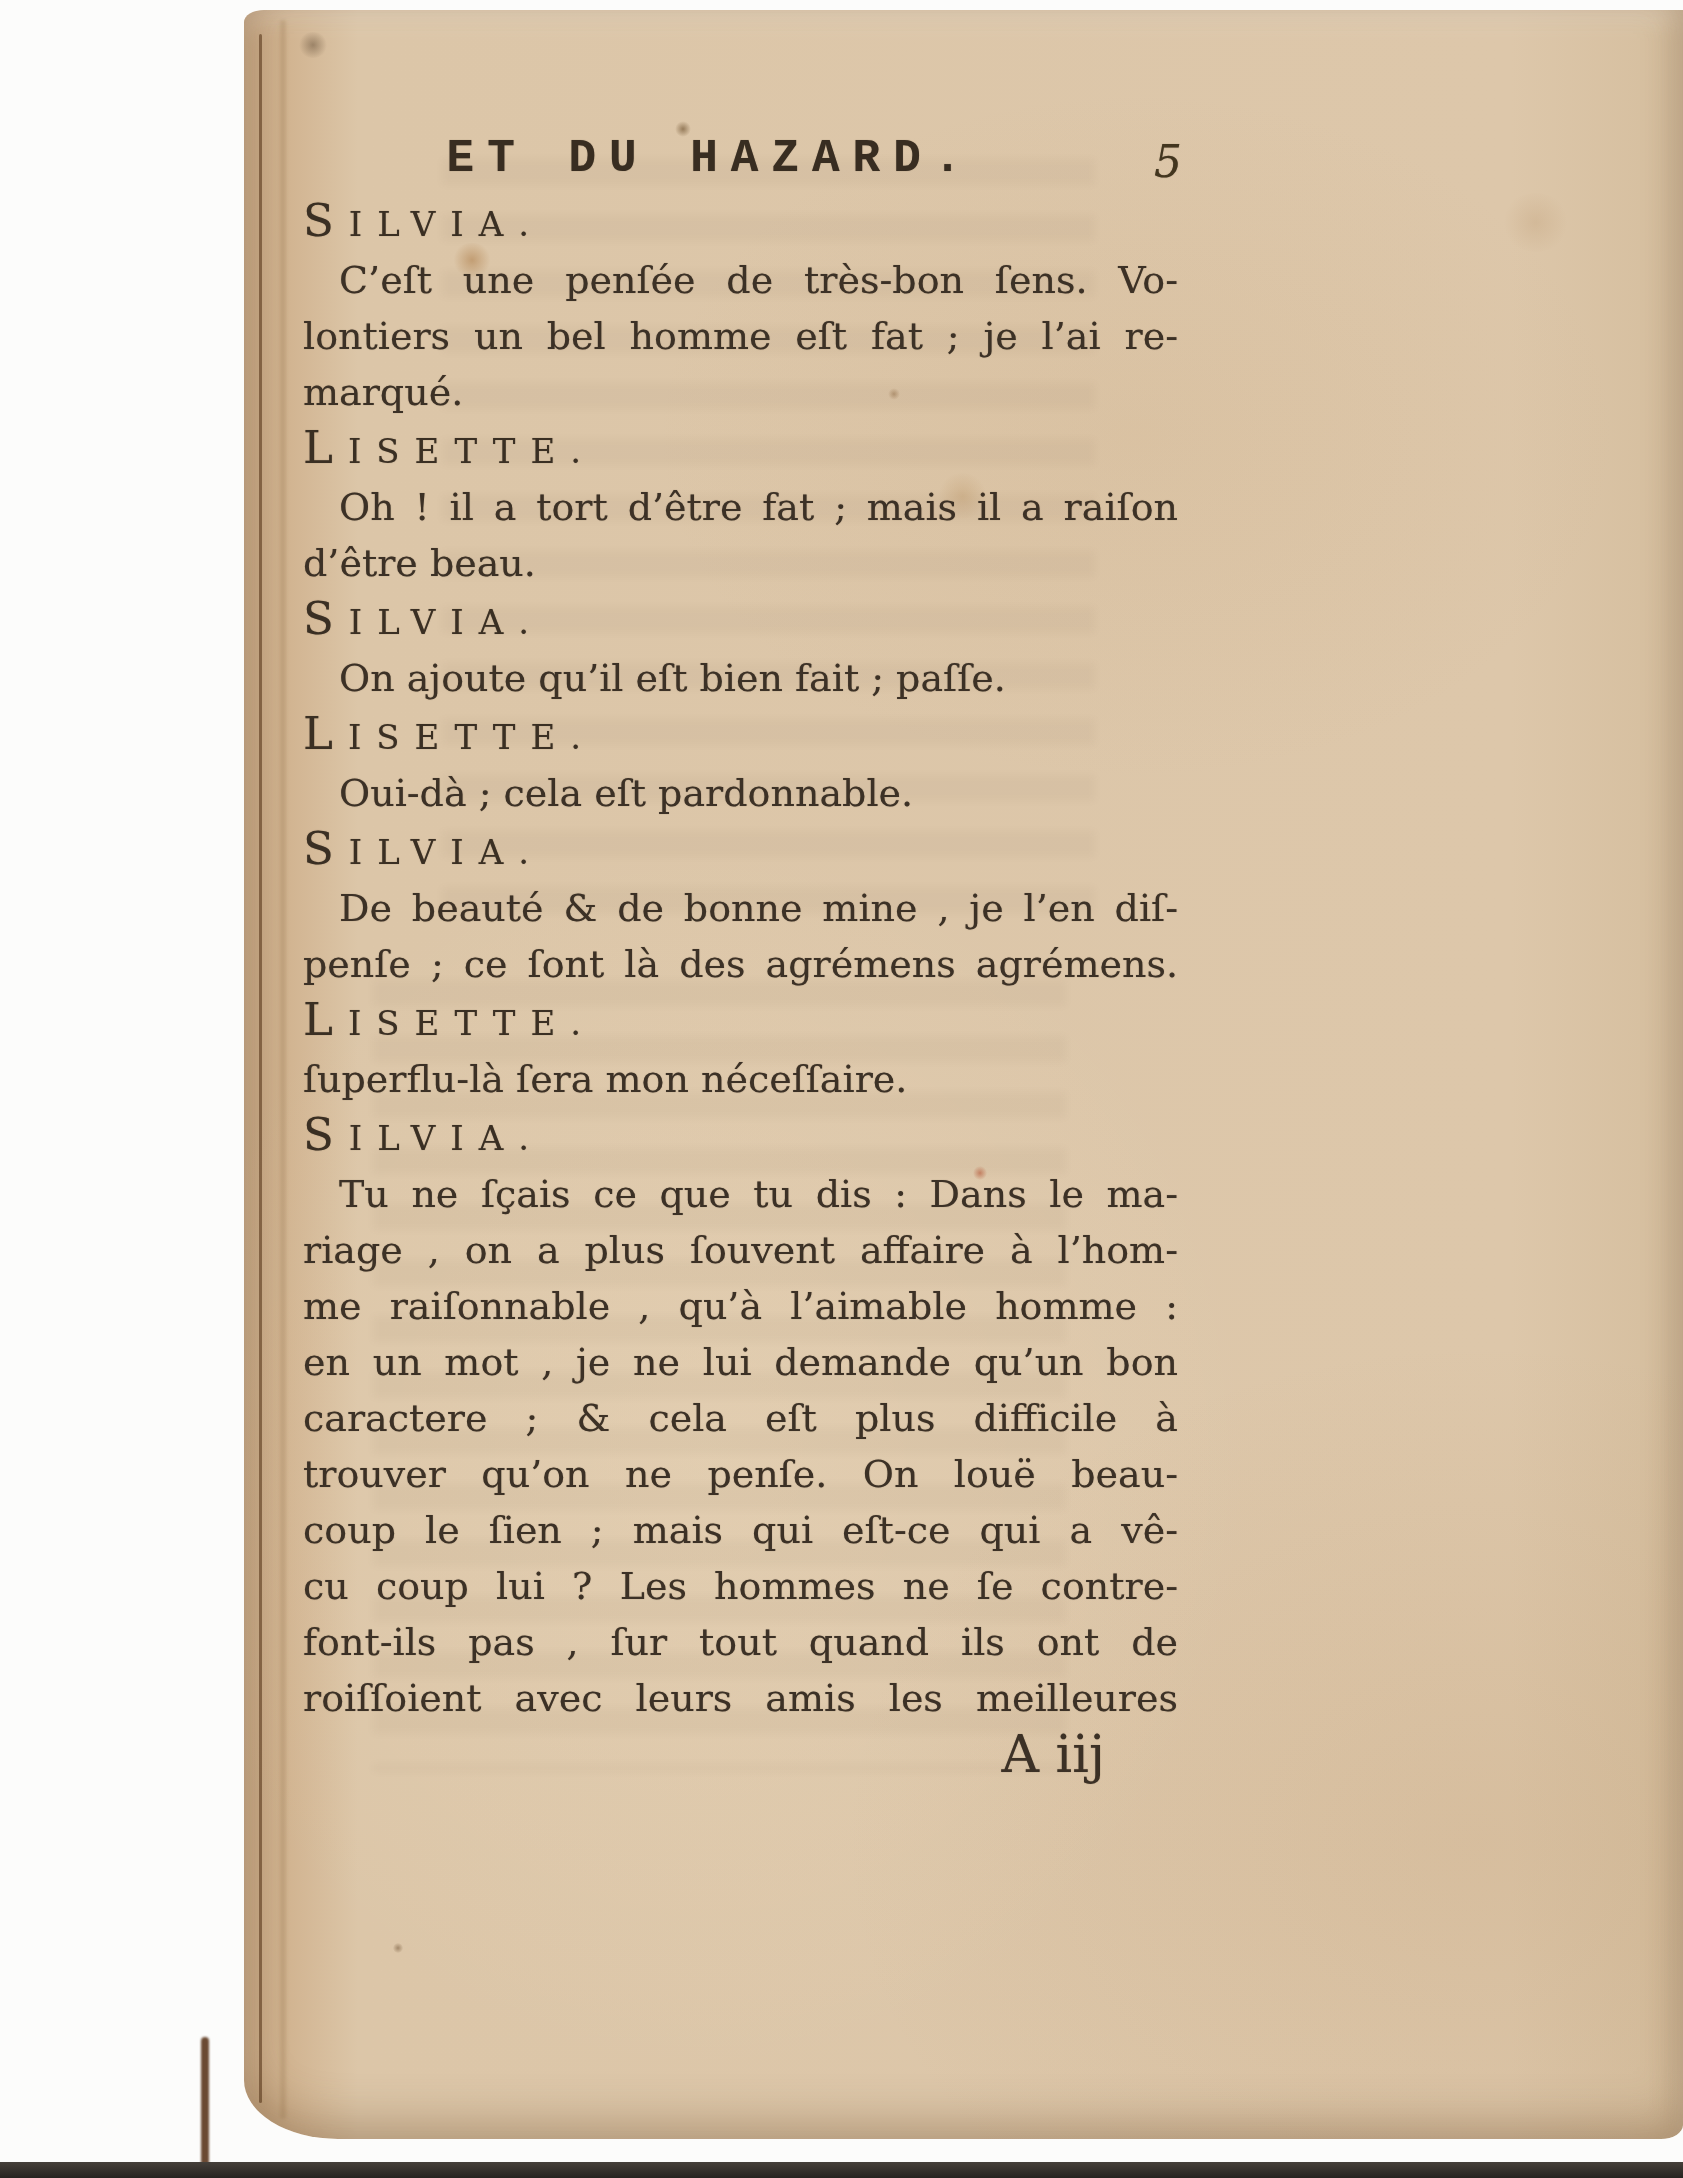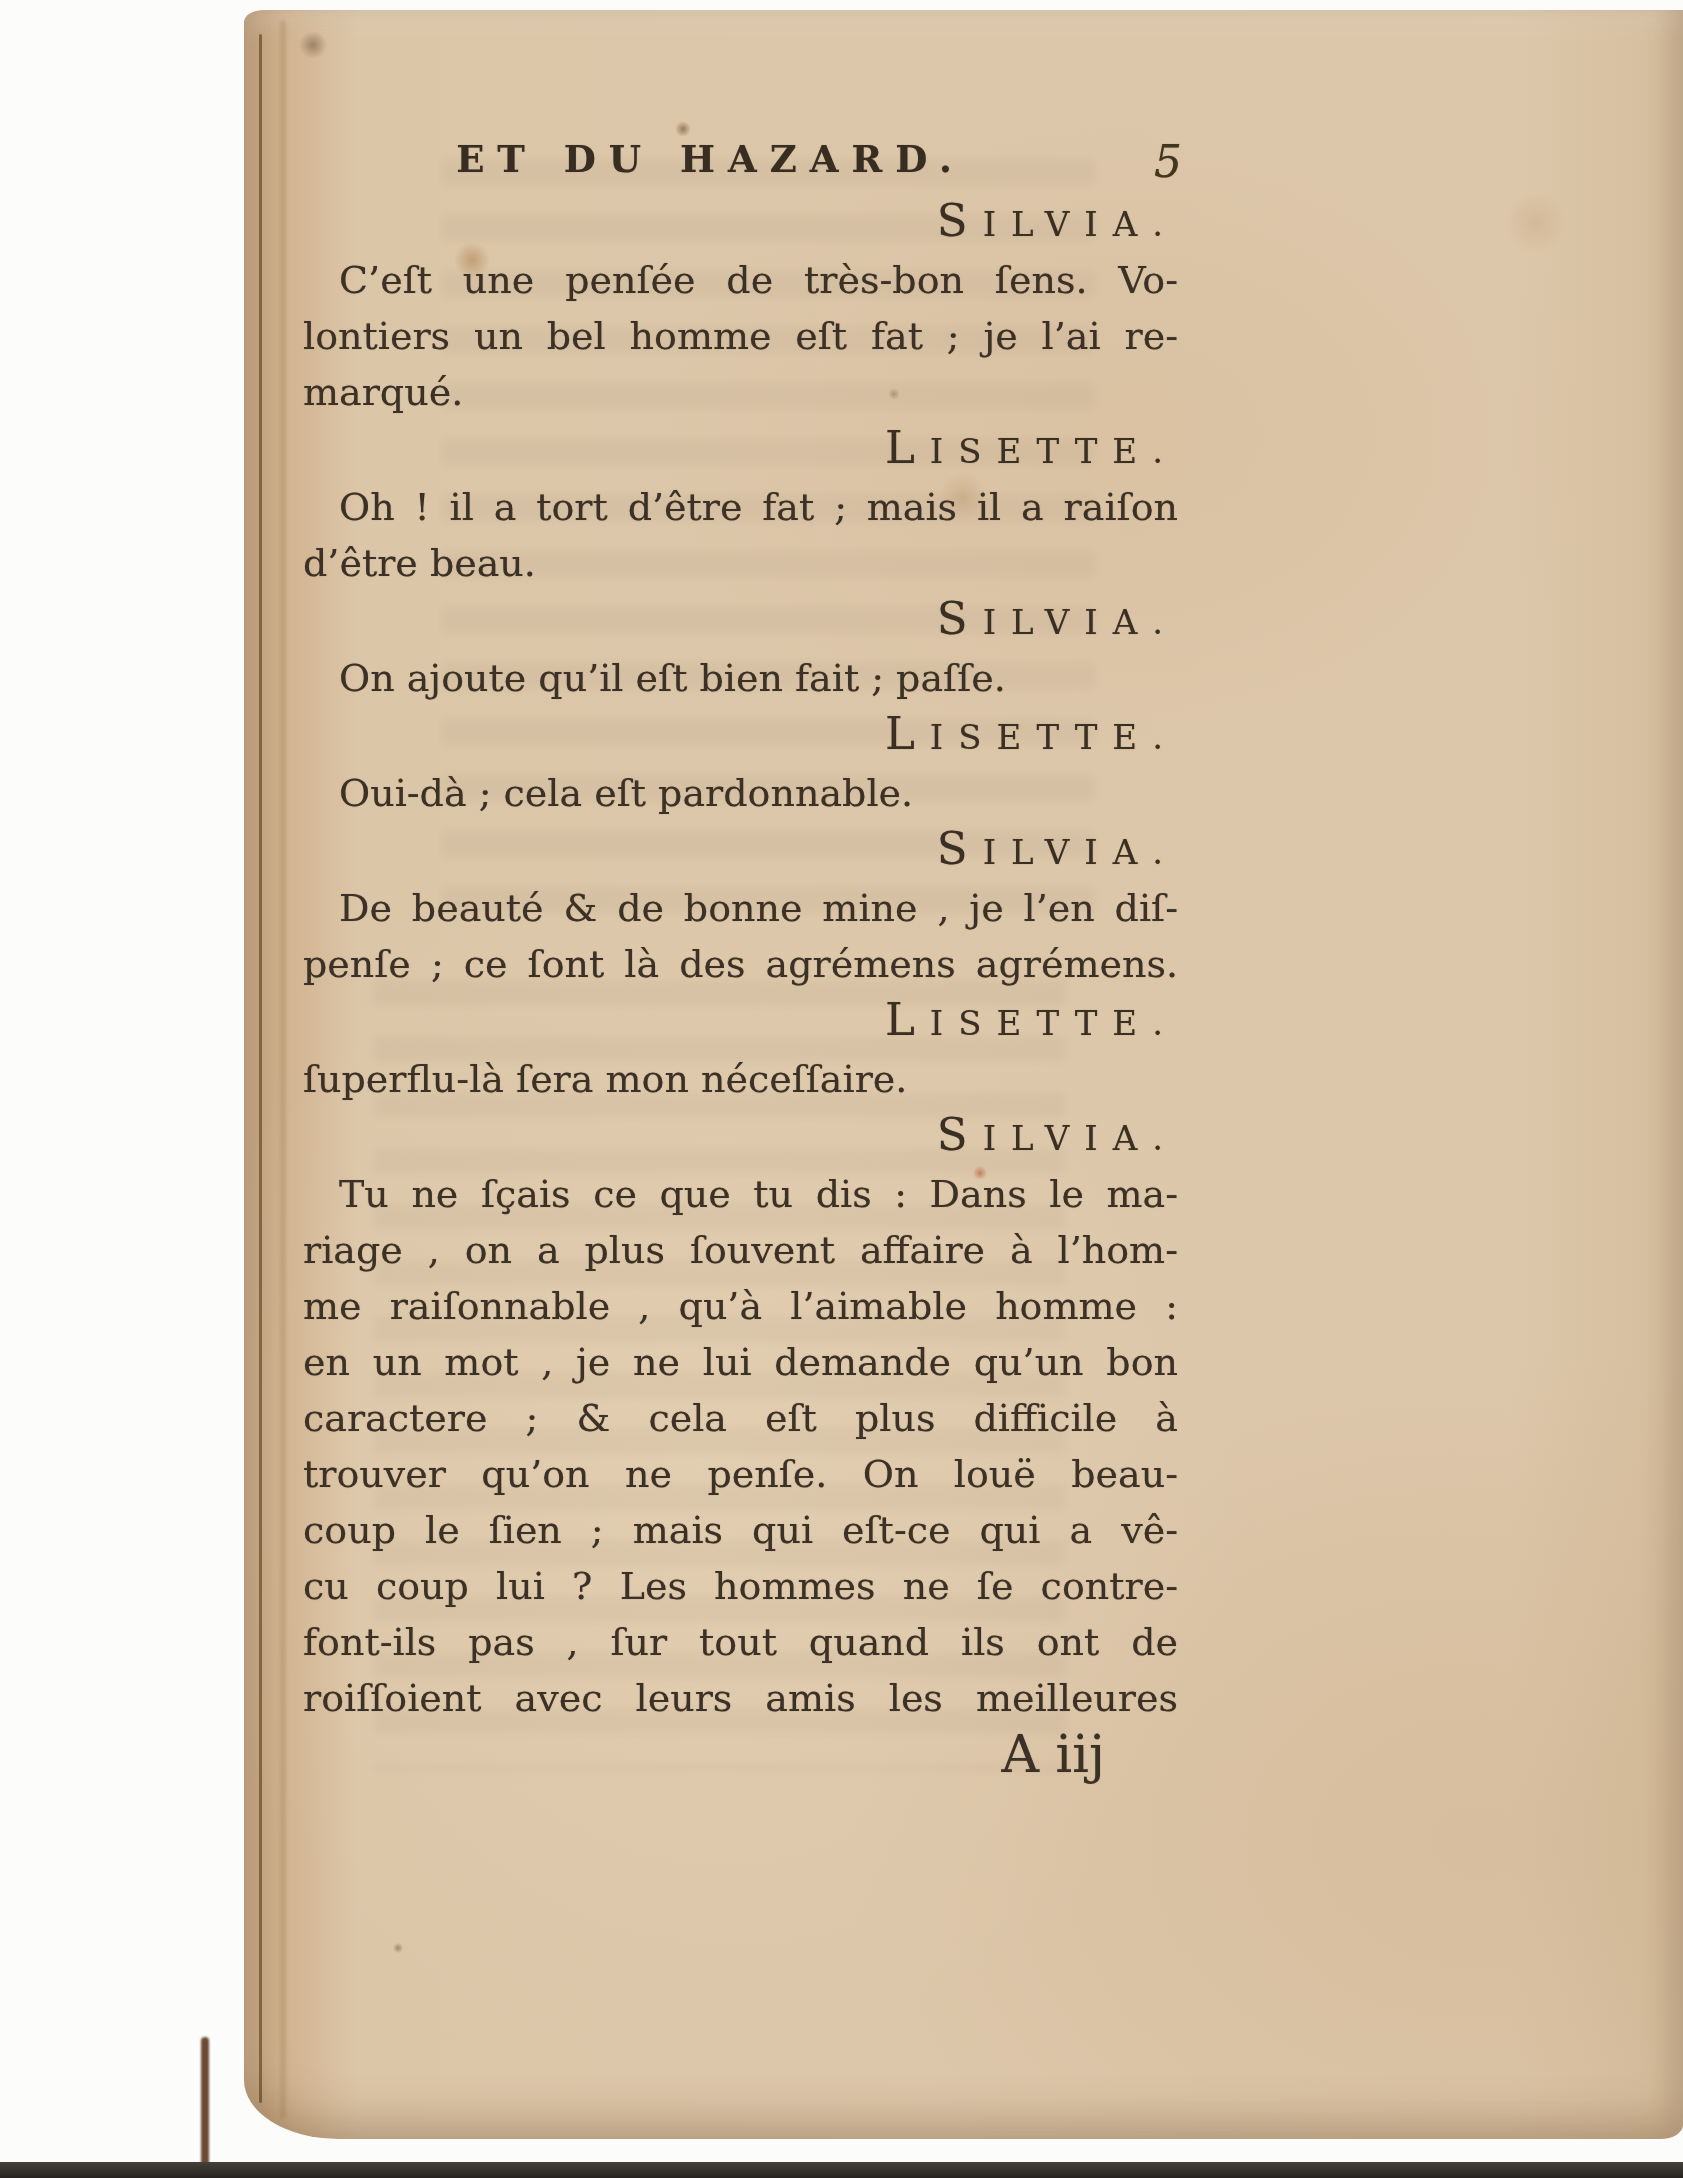--- a/index.html
+++ b/index.html
@@ -79,31 +79,32 @@
 
   
   .content {
     position: absolute; left: 59px; top: 121px; width: 875px;
     color: #3c3126; font-size: 38px; line-height: 56px;
     text-shadow: 0 0 1px rgba(58,44,28,.45);
   }
 
   .page-header { position: relative; height: 56px; margin-bottom: 6px; }
   .running-title {
-    text-align: center; font-weight: bold; font-size: 37px; line-height: 56px;
+    text-align: center; font-weight: bold; font-size: 46px; line-height: 56px;
     letter-spacing: 13px; transform: translateX(-30px); white-space: nowrap;
     color: #382d21;
+    font-family: Liberation Mono, monospace;
   }
   .page-number {
     position: absolute; right: -4px; top: 3px;
     font-style: italic; font-size: 44px; line-height: 56px; color: #43361f;
   }
 
   .speaker {
-    text-align: right; font-size: 34px; line-height: 56px;
+    text-align: left; font-size: 34px; line-height: 56px;
     letter-spacing: 15px; color: #3a2f23; white-space: nowrap;
   }
   .speaker::first-letter { font-size: 45px; letter-spacing: 15px; }
 
   .line { line-height: 56px; }
   .line.j { text-align: justify; text-align-last: justify; }
   .line.first { text-indent: 36px; }
 
   .signature { text-align: right; padding-right: 73px; line-height: 56px; font-size: 52px; }
 </style>

